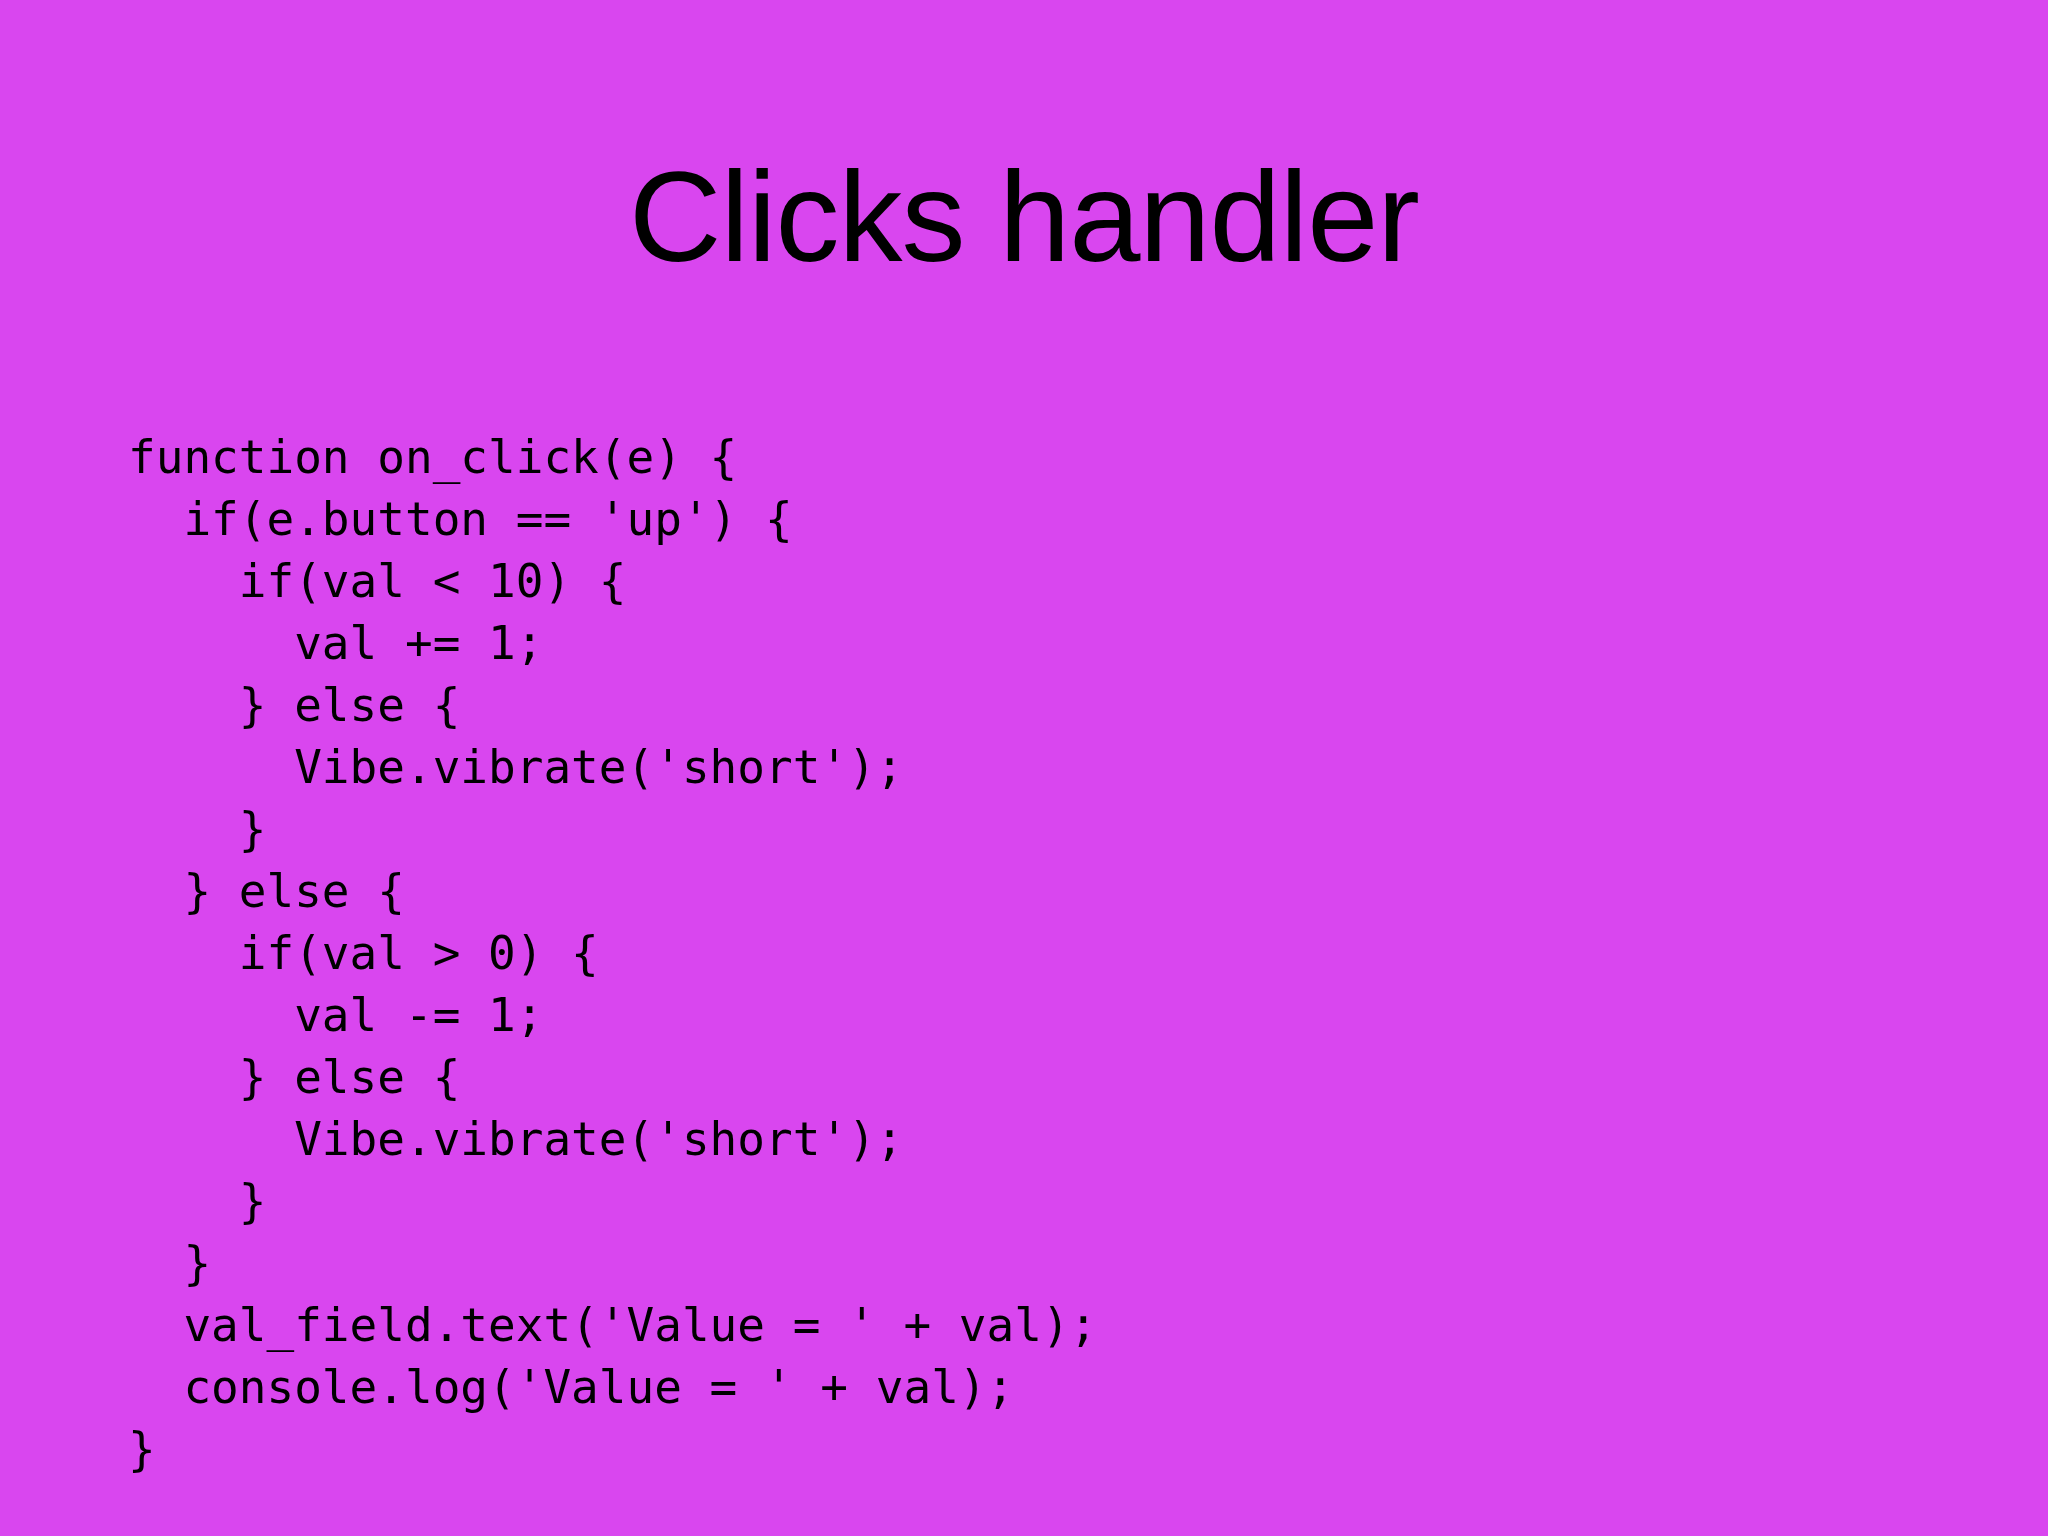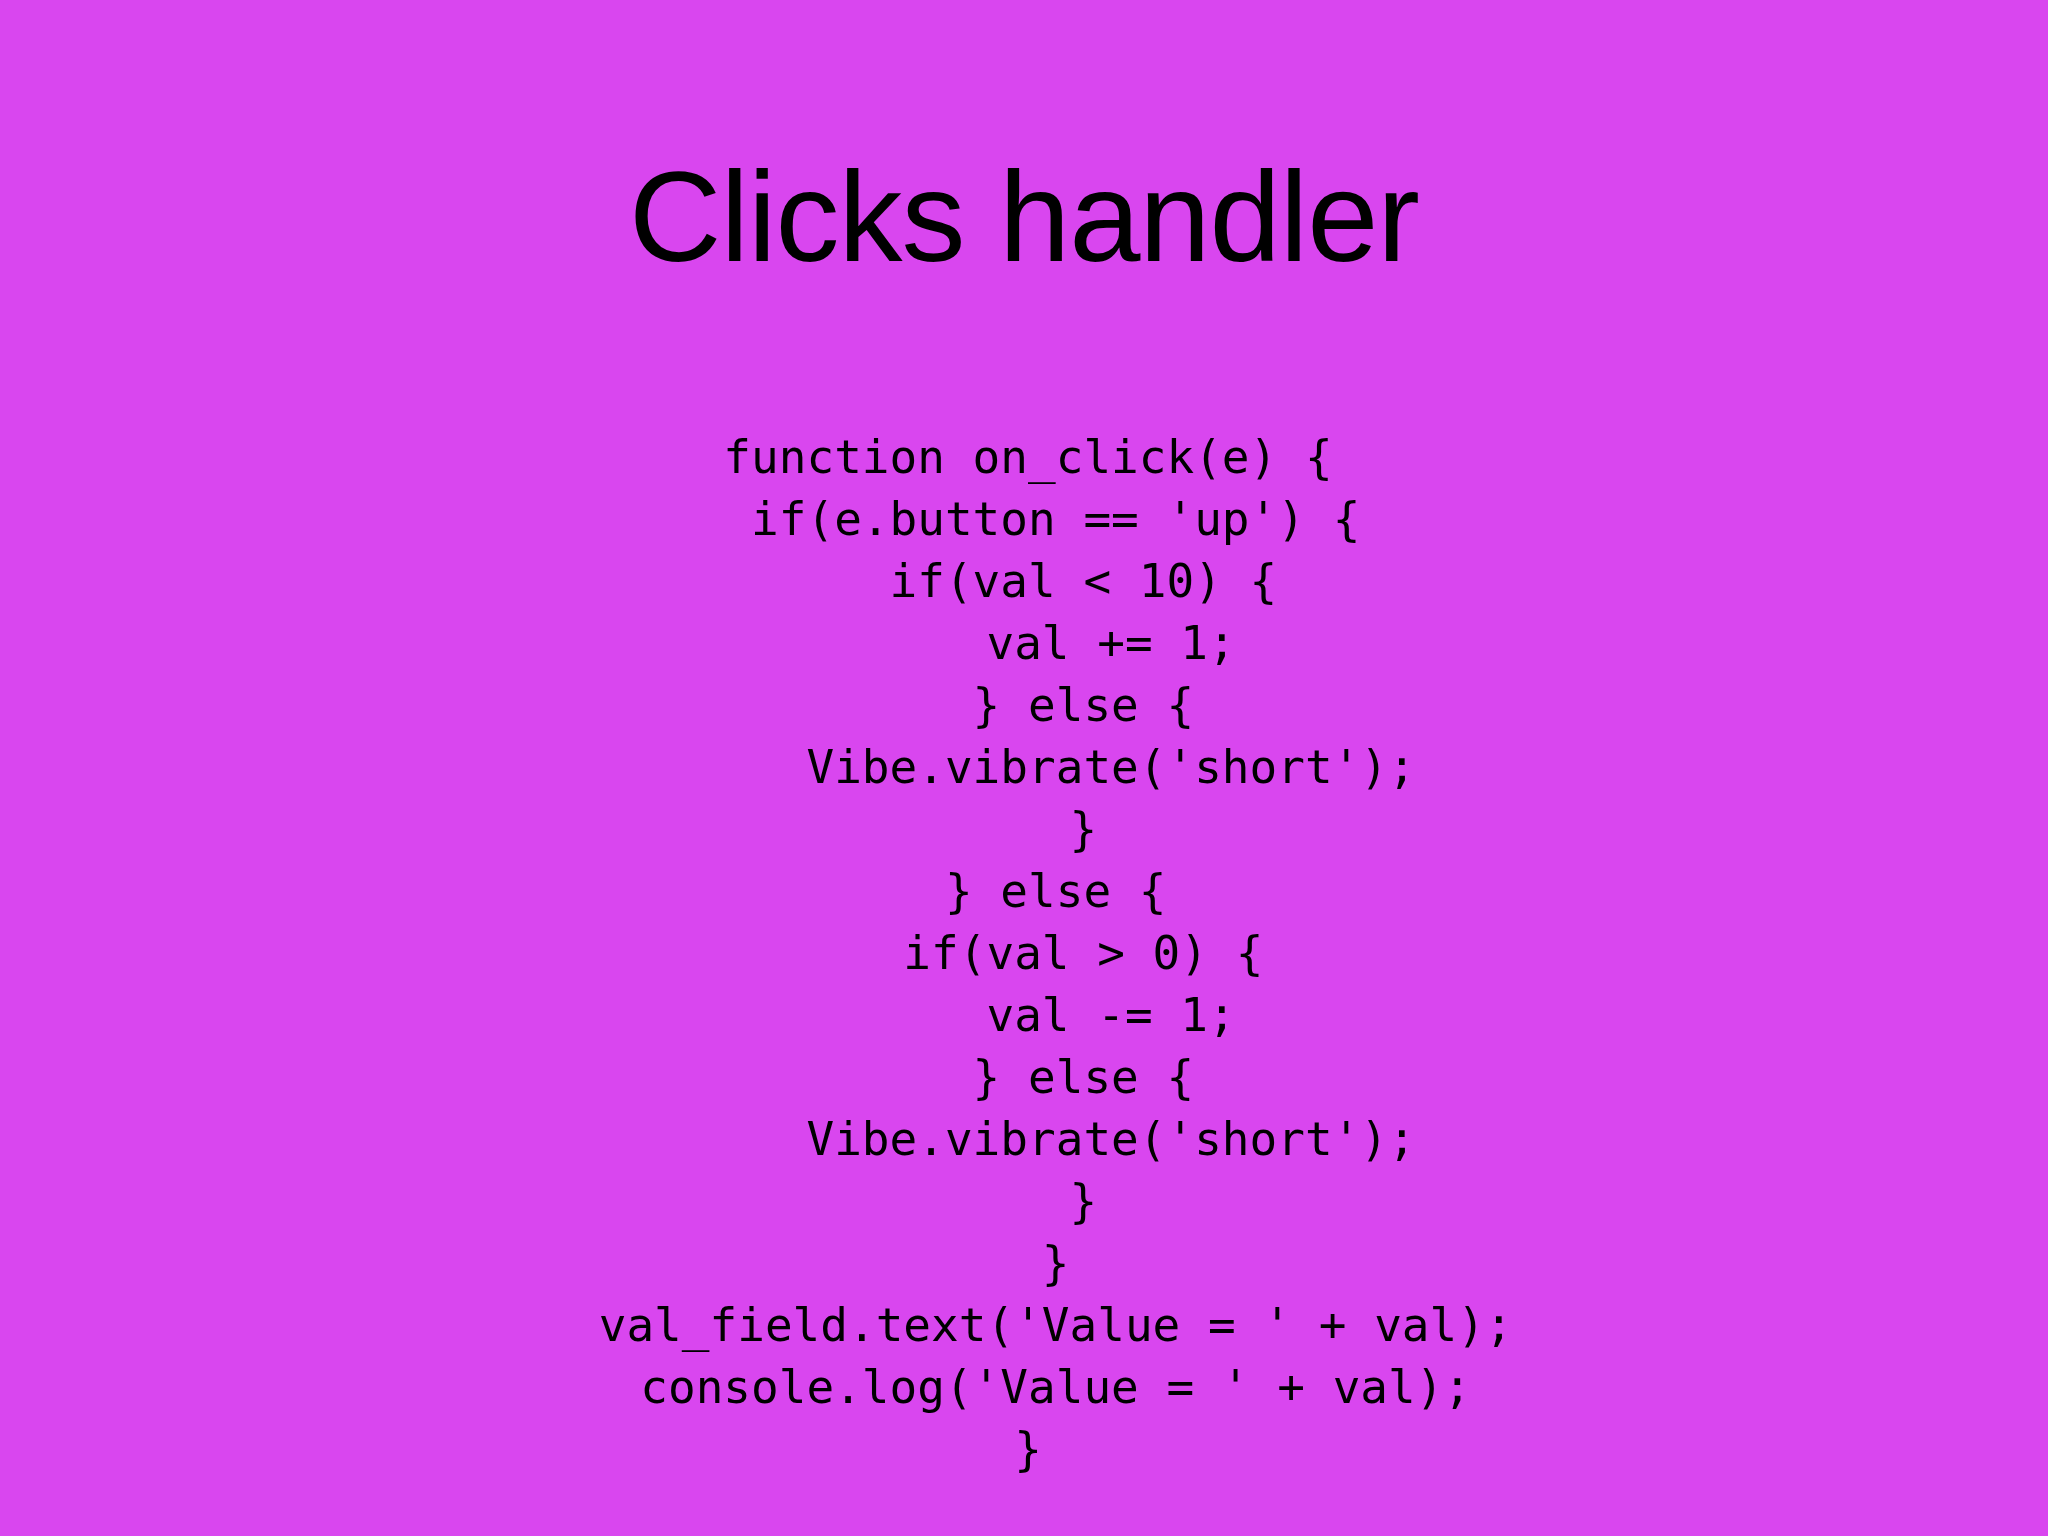--- a/index.html
+++ b/index.html
@@ -31,21 +31,20 @@
   #code-block {
     position: absolute;
     left: 128px;
     top: 380px;
     width: 1800px;
     font-family: "DejaVu Sans Mono", "Liberation Mono", monospace;
     font-size: 46px;
     line-height: 62px;
     color: #000000;
     white-space: pre;
-    text-align: center;
     -webkit-font-smoothing: antialiased;
   }
   .code-line {
     display: block;
     height: 62px;
     white-space: pre;
   }
 </style>
 </head>
 <body style="background: rgb(255, 255, 255);">

